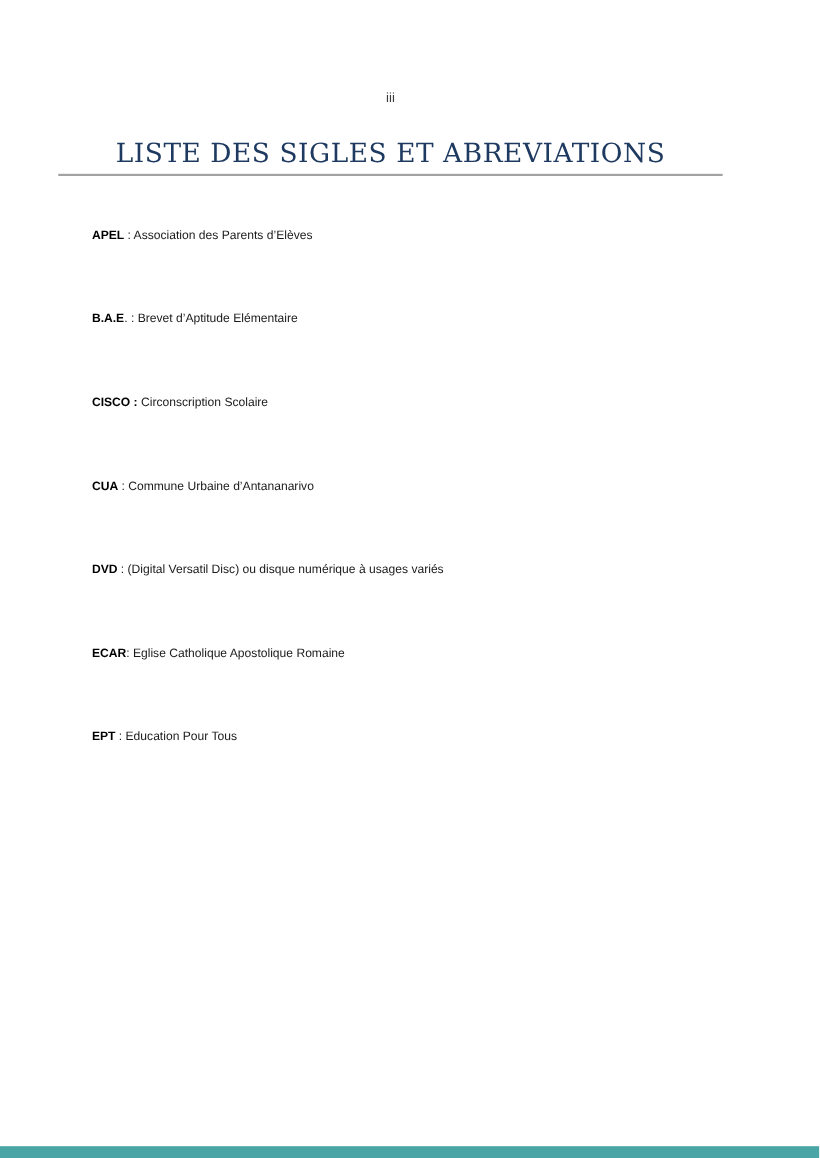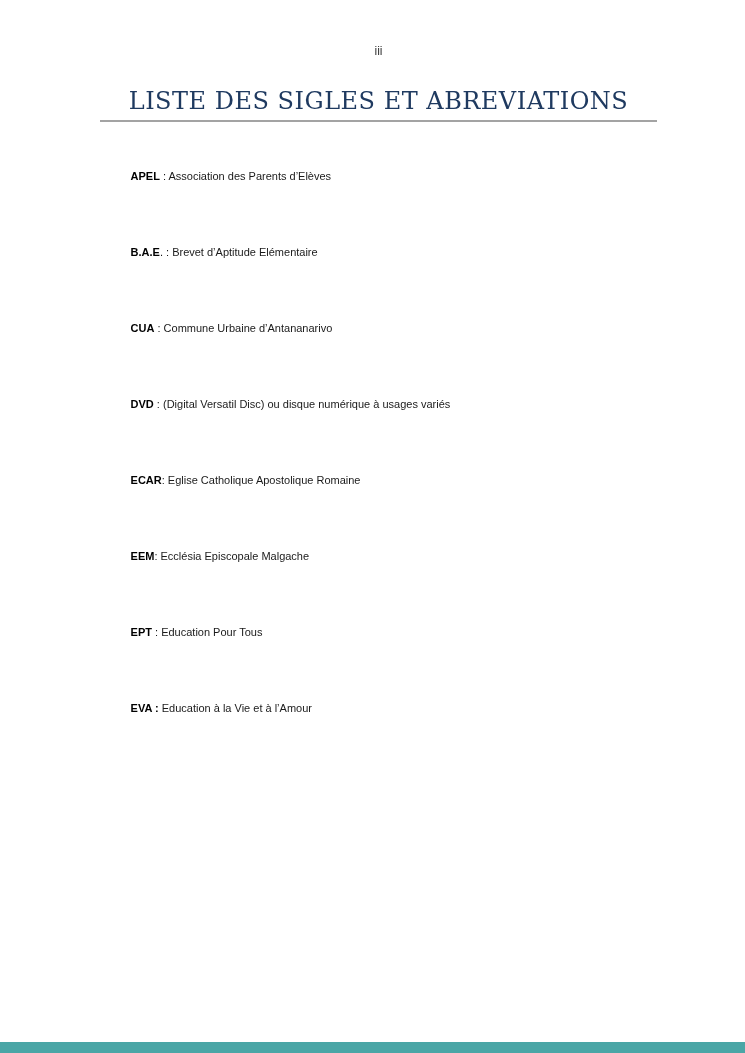--- a/index.html
+++ b/index.html
@@ -6,21 +6,22 @@
   .page{
     position:relative;
     width:745px;height:1053px;
     background:#ffffff;
     overflow:hidden;
     font-family:"Liberation Sans", sans-serif;
     color:#1a1a1a;
     box-sizing:border-box;
   }
   .content{
-    padding:44px 88px 0 100px;
+    padding:44px 88px 0 53px;
+    margin-top:38px;
   }
   .page-number{
     text-align:center;
     font-size:12px;
     color:#3a3a3a;
     height:14px;
     line-height:14px;
   }
   .title-block{
     margin-top:28px;
@@ -72,44 +73,41 @@
         <p class="entry">
           <b>APEL</b><span class="def"> : Association des Parents d’Elèves</span>
         </p>
 
         <p class="entry">
           <b>B.A.E</b><span class="def">. : Brevet d’Aptitude Elémentaire</span>
         </p>
 
 
 
+        <p class="entry">
+          <b>CISCO :</b><span class="def"> Circonscription Scolaire</span>
+        </p>
 
         <p class="entry">
           <b>CUA</b><span class="def"> : Commune Urbaine d’Antananarivo</span>
         </p>
 
         <p class="entry">
           <b>DVD</b><span class="def"> : (Digital Versatil Disc) ou disque numérique à usages variés</span>
         </p>
 
         <p class="entry">
           <b>ECAR</b><span class="def">: Eglise Catholique Apostolique Romaine</span>
         </p>
 
-        <p class="entry">
-          <b>EEM</b><span class="def">: Ecclésia Episcopale Malgache</span>
-        </p>
 
         <p class="entry">
           <b>EPT</b><span class="def"> : Education Pour Tous</span>
         </p>
 
 
-        <p class="entry">
-          <b>EVA :</b><span class="def"> Education à la Vie et à l’Amour</span>
-        </p>
 
       </div>
 
   </div>
 
   <div class="bottom-bar"></div>
 </div>
 
 </body></html>

